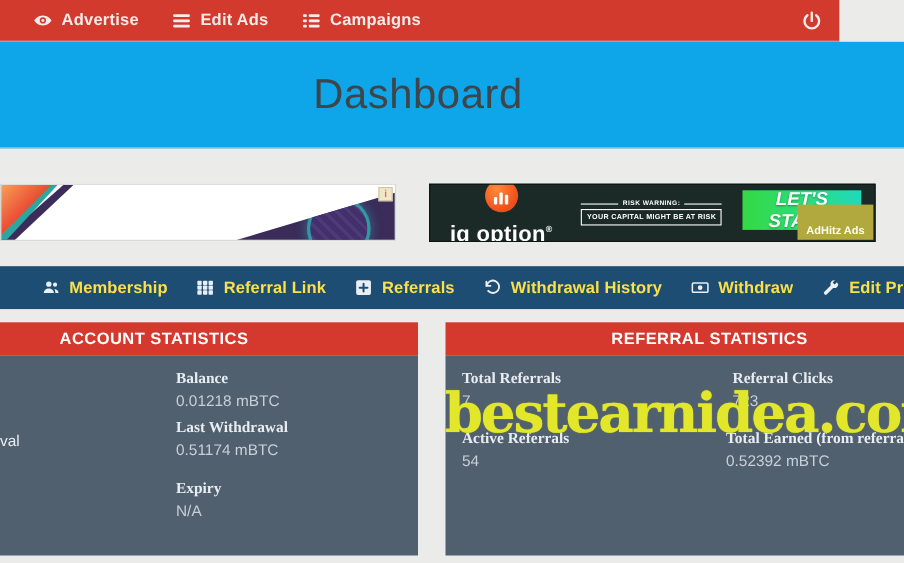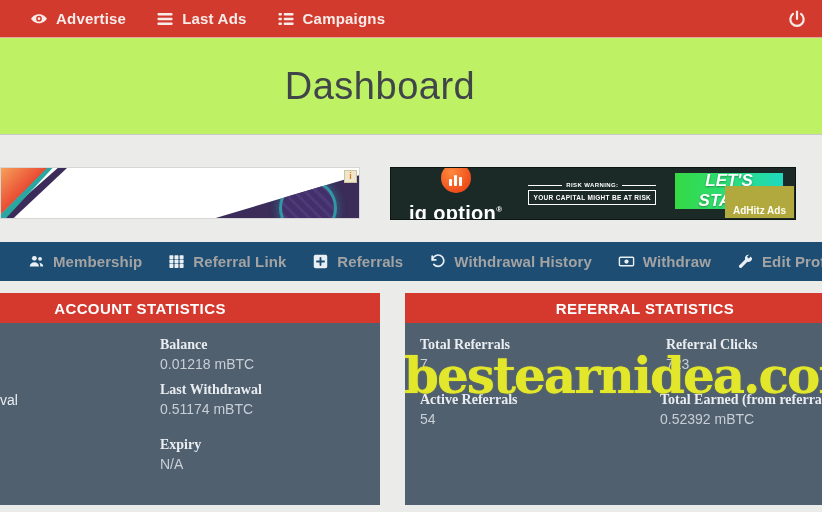--- a/index.html
+++ b/index.html
@@ -6,35 +6,35 @@
   html,body { width:822px; height:512px; }
   body {
     position:relative; overflow:hidden;
     background:#ebebe9;
     font-family:"Liberation Sans", sans-serif;
     -webkit-font-smoothing:antialiased;
   }
 
   
   .topbar {
-    position:absolute; left:0; top:0; width:822px; height:38px;
+    position:absolute; left:0; top:0; width:763px; height:38px;
     background:#d23a2e; border-bottom:1px solid #e5a79f;
     display:flex; align-items:center; padding-left:30px; gap:30px;
     color:#f7ece9;
   }
   .topbar-item { display:flex; align-items:center; gap:8px; cursor:pointer; }
   .topbar-item .lbl { font-size:15px; font-weight:700; letter-spacing:.2px; }
   .tb-icon { width:18px; height:18px; display:inline-block; color:#f7ece9; }
   .tb-icon svg { width:100%; height:100%; display:block; }
   .power { position:absolute; right:15px; top:9px; width:20px; height:20px; cursor:pointer; }
 
   
   .masthead {
     position:absolute; left:0; top:38px; width:822px; height:97px;
-    background:#bef264; border-bottom:1px solid #c9c9c7;
+    background:#0ea5e9; border-bottom:1px solid #c9c9c7;
   }
   .masthead h1 {
     width:760px; margin-top:27px; text-align:center;
     font-size:38px; font-weight:400; color:#40454a; letter-spacing:.5px;
   }
 
   
   .banner-left {
     position:absolute; left:0; top:167px; width:360px; height:52px;
     background:#ffffff; border:1px solid #d6d6d4; overflow:hidden; cursor:pointer;
@@ -81,22 +81,22 @@
     color:#fff; font-size:17px; font-weight:700; font-style:italic;
     display:flex; align-items:center; justify-content:center;
     text-shadow:0 1px 2px rgba(0,0,0,.35); border:0; cursor:pointer;
   }
   .adhitz { position:absolute; right:1px; bottom:1px; background:#b2a93e;
     color:#fdfdf4; font-size:10px; font-weight:700; padding:19px 8px 2px; cursor:pointer; }
 
   
   .navbar {
     position:absolute; left:0; top:242px; width:822px; height:39px;
-    background:#1d4d72; color:#a3a3a3;
-    display:flex; align-items:center; gap:26px; padding-left:2px;
+    background:#1d4d72; color:#fde047;
+    display:flex; align-items:center; gap:26px; padding-left:12px;
   }
   .nav-item { display:flex; align-items:center; gap:8px; cursor:pointer; white-space:nowrap; }
   .nav-item .lbl { font-size:15px; font-weight:700; letter-spacing:.1px; }
   .nav-fragment { font-size:15px; font-weight:700; margin-left:0; width:10px; overflow:hidden; cursor:pointer; }
   .nv-icon { width:17px; height:17px; display:inline-block; color:#e9eff4; }
   .nv-icon svg { width:100%; height:100%; display:block; }
 
   
   .panel { position:absolute; top:293px; width:480px; height:212px; }
   .panel-account { left:-100px; }
@@ -147,21 +147,21 @@
     <span class="lbl">Advertise</span>
   </div>
   <div class="topbar-item">
     <span class="tb-icon">
       <svg viewBox="0 0 24 24" fill="currentColor">
           <rect x="2" y="4" width="20" height="3.4" rx="1"></rect>
           <rect x="2" y="10.3" width="20" height="3.4" rx="1"></rect>
           <rect x="2" y="16.6" width="20" height="3.4" rx="1"></rect>
         </svg>
     </span>
-    <span class="lbl">Last Ads</span>
+    <span class="lbl">Edit Ads</span>
   </div>
   <div class="topbar-item">
     <span class="tb-icon">
       <svg viewBox="0 0 24 24" fill="currentColor">
           <rect x="2" y="4" width="4.5" height="3.4" rx="1"></rect>
           <rect x="9" y="4" width="13" height="3.4" rx="1"></rect>
           <rect x="2" y="10.3" width="4.5" height="3.4" rx="1"></rect>
           <rect x="9" y="10.3" width="13" height="3.4" rx="1"></rect>
           <rect x="2" y="16.6" width="4.5" height="3.4" rx="1"></rect>
           <rect x="9" y="16.6" width="13" height="3.4" rx="1"></rect>

